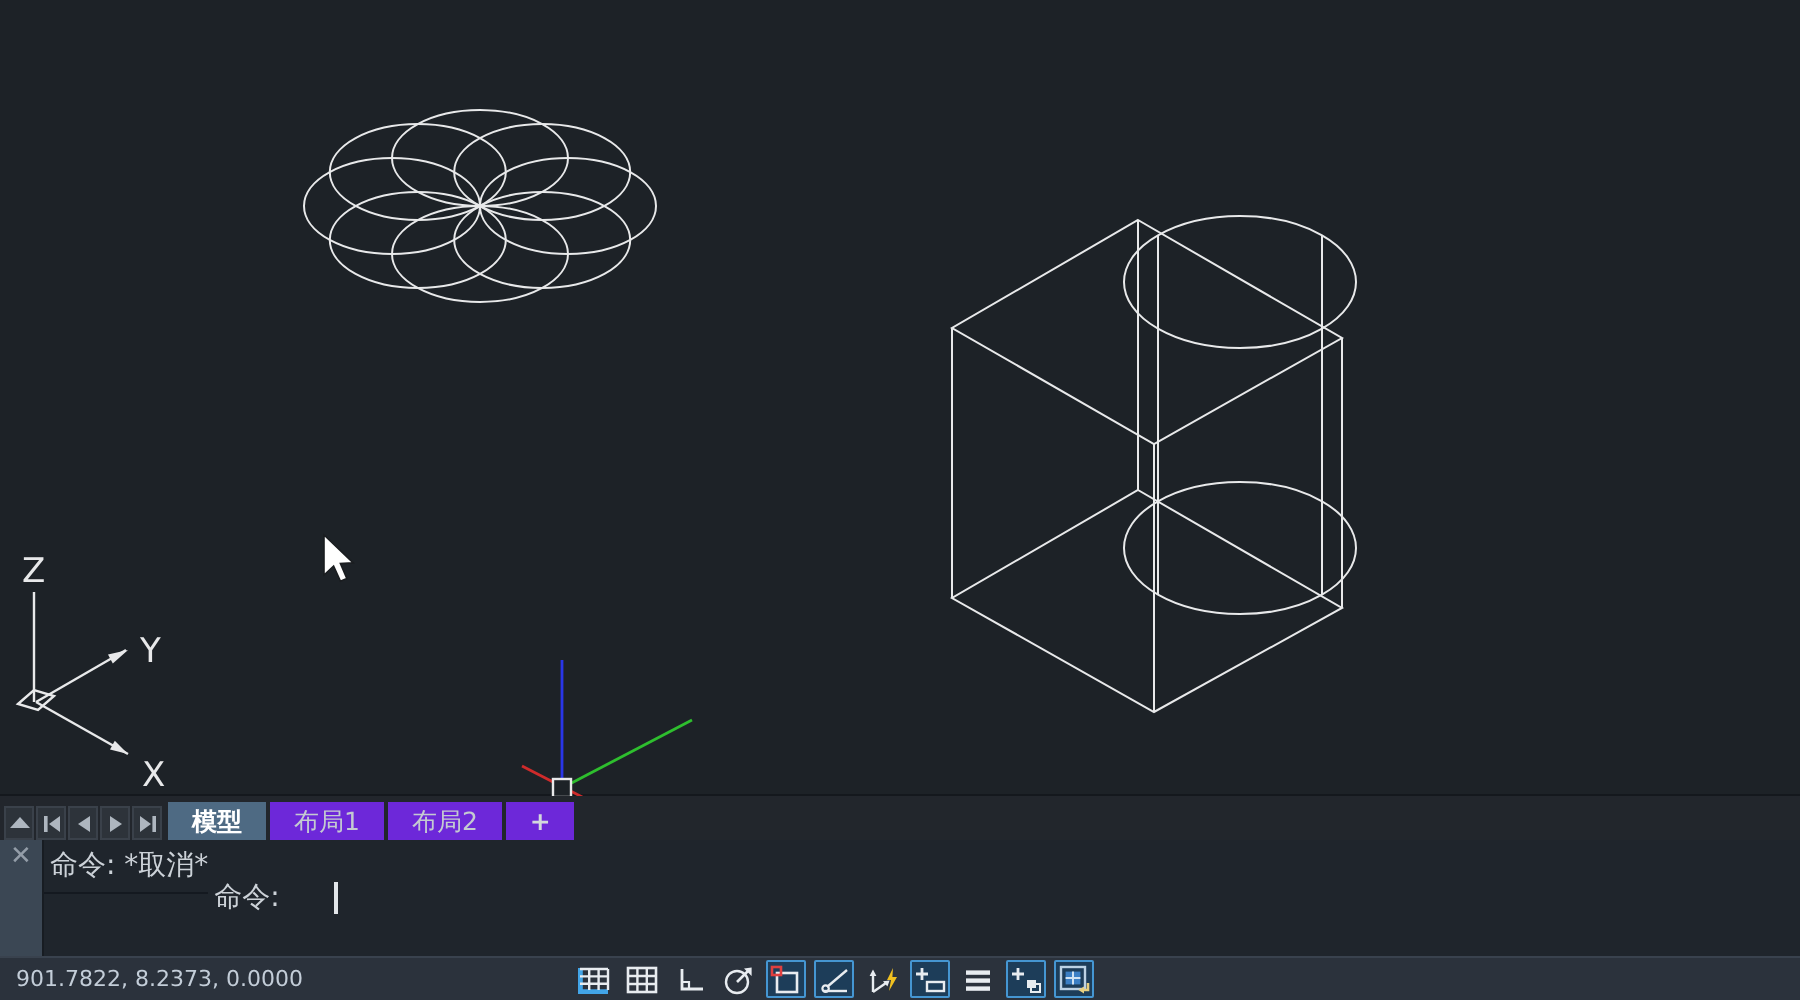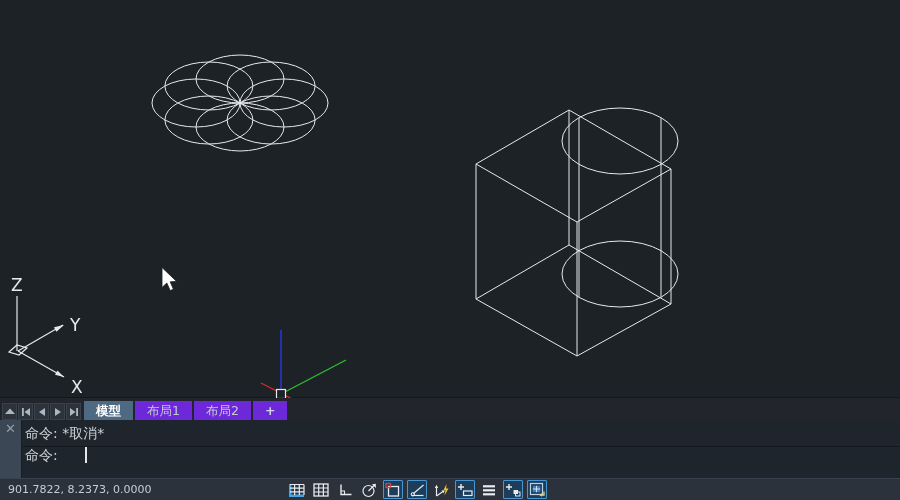--- a/index.html
+++ b/index.html
@@ -20,23 +20,23 @@
   .navbtn svg { display:block; }
   .tabs { display:flex; height:19px; margin-left:3px; }
   .tab { height:19px; padding:0 12px; margin-right:2px; background:#6d28d9; color:#c4cad1; font-size:12.5px; line-height:19px; text-align:center; }
   .tab.active { background:#4e6a83; color:#ffffff; font-weight:bold; }
   .tab.plus { padding:0 12px; color:#d3d8dd; font-weight:bold; }
 
   
   .cmdpanel { position:absolute; left:0; top:420px; width:900px; height:58px; background:#1f252c; display:flex; }
   .cmd-strip { width:22px; height:58px; background:#3b4754; border-right:1px solid #171c22; display:flex; justify-content:center; }
   .cmd-close { color:#939da8; font-size:13px; line-height:17px; cursor:default; }
-  .cmd-body { flex:1; display:flex; flex-direction:column; }
+  .cmd-body { flex:1; display:flex; flex-direction:row; }
   .cmd-history { height:27px; line-height:27px; padding-left:3px; color:#ccd2d8; font-size:14px; border-bottom:1px solid #141920; white-space:pre; }
-  .cmd-prompt { flex:1; display:flex; align-items:flex-start; padding-left:3px; color:#ccd2d8; font-size:14px;gap:12px; }
+  .cmd-prompt { flex:1; display:flex; align-items:center; padding-left:3px; color:#ccd2d8; font-size:14px;gap:12px; }
   .caret { display:inline-block; width:2px; height:16px; background:#e2e6ea; margin-left:15px; animation:blink 1.1s steps(1) infinite; }
   @keyframes blink { 50% { opacity:0; } }
 
   
   .statusbar { position:absolute; left:0; top:478px; width:900px; height:22px; background:#2b323c; border-top:1px solid #39424e; }
   .coords { position:absolute; left:8px; top:0; height:32px; line-height:21px; color:#c3cdd8; font-size:11px; }
   .sicons { position:absolute; left:287px; top:0; height:21px; display:flex; align-items:center; gap:4px; }
   .sbtn { width:20px; height:19px; display:flex; align-items:center; justify-content:center; border:1px solid transparent; }
   .sbtn.on { border:1px solid #4596d2; background:#1d3d59; border-radius:1px; }
   .sbtn svg { display:block; }

